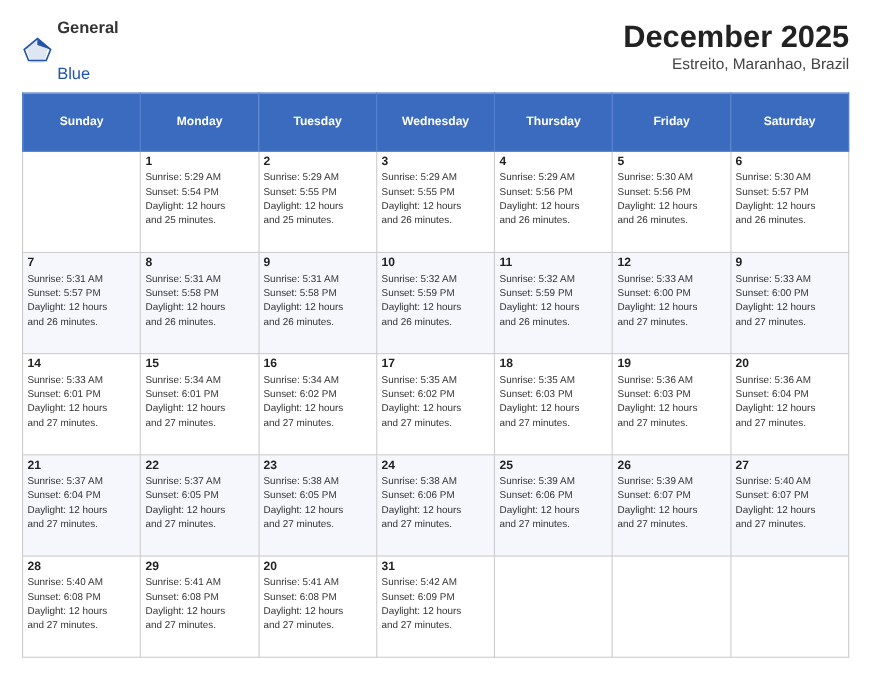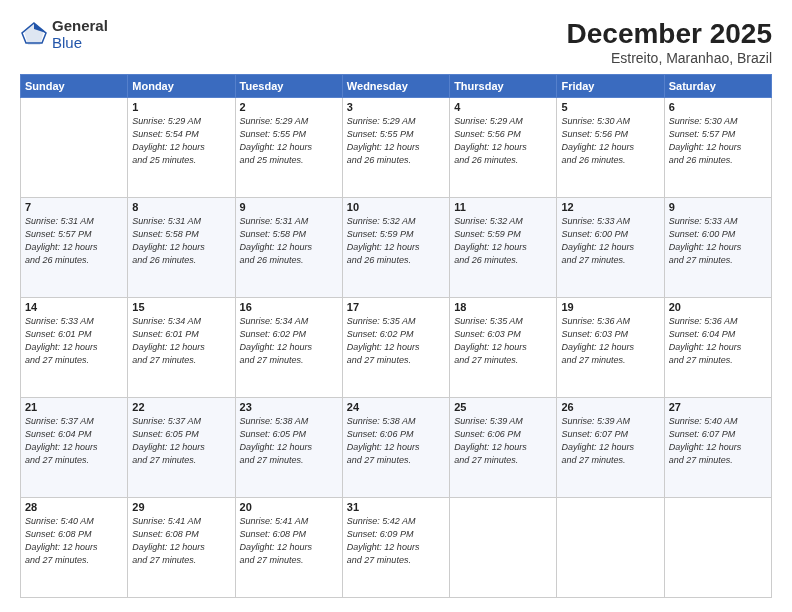--- a/index.html
+++ b/index.html
@@ -25,20 +25,21 @@
     }
     .logo {
       display: flex;
       align-items: center;
       gap: 4px;
     }
     .logo-text {
       display: flex;
       flex-direction: column;
       line-height: 1.1;
+      gap: 25px;
     }
     .logo-general {
       font-size: 15px;
       font-weight: bold;
       color: #333;
     }
     .logo-blue {
       font-size: 15px;
       font-weight: normal;
       color: #2255aa;
@@ -65,22 +66,22 @@
       border: 1px solid #ccc;
       border-collapse: collapse;
       width: 100%;
       table-layout: fixed;
     }
     .calendar th {
       background: #3a6bbf;
       color: #fff;
       font-size: 11px;
       font-weight: bold;
-      padding: 5px 4px;
-      text-align: left;
+      padding: 20px 4px;
+      text-align: center;
       border: 1px solid #5580cc;
     }
     .calendar td {
       vertical-align: top;
       padding: 3px 4px;
       border: 1px solid #ccc;
       font-size: 9.2px;
       color: #222;
       height: 78px;
       width: 14.28%;
@@ -89,21 +90,20 @@
       font-size: 11px;
       font-weight: bold;
       color: #222;
       margin-bottom: 2px;
       display: block;
     }
     .day-info {
       font-size: 9px;
       color: #333;
       line-height: 1.45;
-      font-style: italic;
     }
     .empty-cell {
       background: #f9f9f9;
     }
     tr:nth-child(even) td {
       background: #f5f7fc;
     }
     tr:nth-child(odd) td {
       background: #fff;
     }

